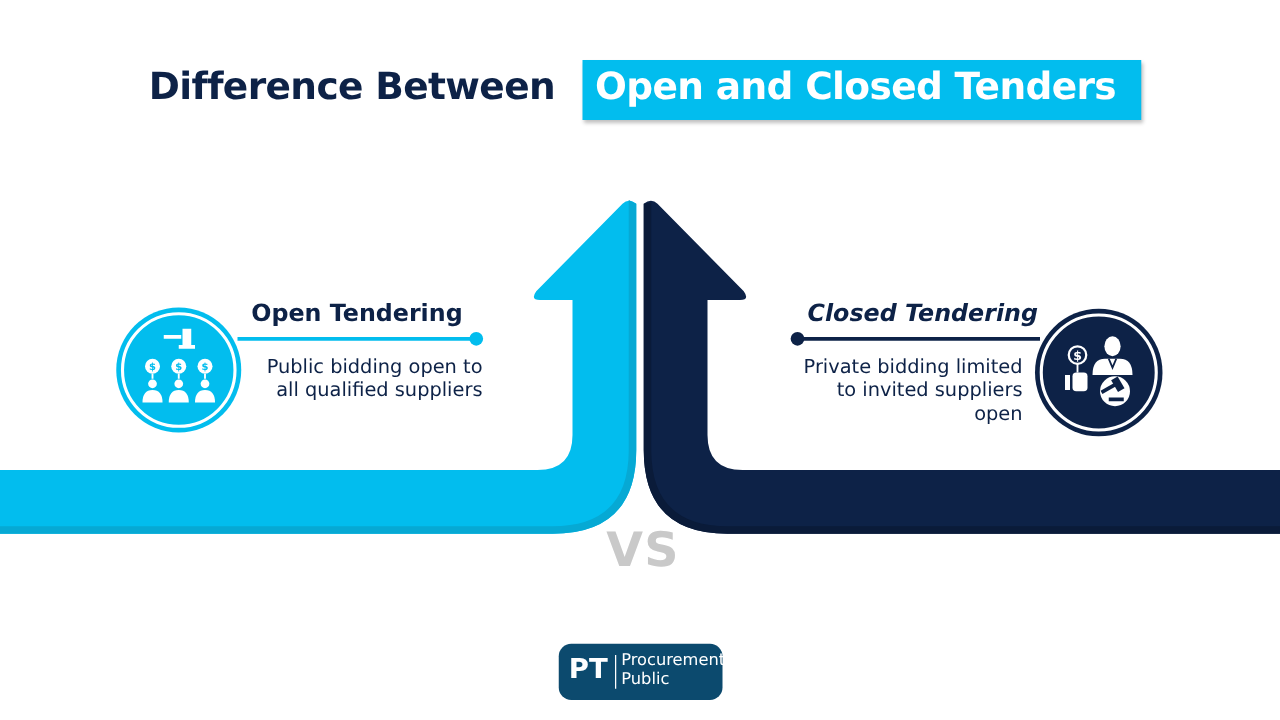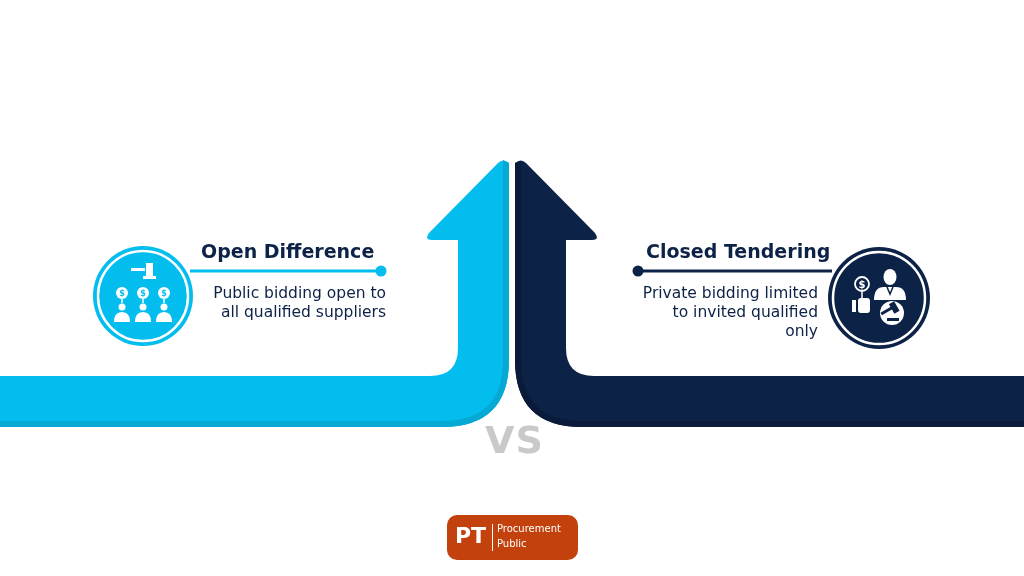--- a/index.html
+++ b/index.html
@@ -6,32 +6,36 @@
     body { width: 1024px; height: 576px; background: #ffffff; position: relative; overflow: hidden; font-family: "DejaVu Sans", sans-serif; }
     .title-row { position: absolute; top: 48px; left: 0; width: 1024px; height: 50px; }
     .title-plain { position: absolute; left: 119px; top: 4px; font-size: 30px; font-weight: bold; color: #0d2247; letter-spacing: -0.5px; white-space: nowrap; }
     .title-box { position: absolute; left: 466px; top: 0; width: 447px; height: 48px; background: #02bdee; box-shadow: 1px 2px 3px rgba(0,0,0,0.25); }
     .title-highlight { position: absolute; left: 10px; top: 4px; font-size: 30px; font-weight: bold; color: #ffffff; letter-spacing: -0.5px; white-space: nowrap; }
     svg.arrows { position: absolute; left: 0; top: 0; }
     .side-title { position: absolute; font-size: 19px; font-weight: bold; color: #0d2247; white-space: nowrap; }
     .side-desc { position: absolute; font-size: 15.5px; color: #0d2247; line-height: 19px; }
     #open-title { left: 201px; top: 240px; }
     #open-desc { left: 206px; top: 284px; text-align: right; width: 180px; }
-    #closed-title { left: 646px; top: 240px; }
+    #closed-title { left: 646px; top: 240px; font-style: italic; }
     #closed-desc { right: 206px; top: 284px; text-align: right; width: 180px; }
     .vs { position: absolute; left: 485px; top: 418px; font-size: 38px; font-weight: bold; color: #c9c9c9; letter-spacing: 1px; text-align: right; }
-    .logo { position: absolute; left: 447px; top: 515px; width: 131px; height: 45px; background: #c2410c; border-radius: 10px; }
+    .logo { position: absolute; left: 447px; top: 515px; width: 131px; height: 45px; background: #0c4a6e; border-radius: 10px; }
     .logo-pt { position: absolute; left: 8px; top: 8px; font-size: 22px; font-weight: bold; color: #ffffff; }
     .logo-sep { position: absolute; left: 45px; top: 9px; width: 1px; height: 27px; background: #ffffff; }
-    .logo-text { position: absolute; left: 50px; top: 6px; font-size: 10px; color: #ffffff; line-height: 15px; }
+    .logo-text { position: absolute; left: 50px; top: 6px; font-size: 13px; color: #ffffff; line-height: 15px; }
   </style>
 </head>
 <body>
 
 <div class="title-row">
+  <div class="title-plain">Difference Between</div>
+  <div class="title-box">
+    <div class="title-highlight">Open and Closed Tenders</div>
+  </div>
 </div>
 
 <svg class="arrows" width="1024" height="576" viewBox="0 0 1024 576">
 
   <g>
     <path d="M0,376 L430,376 Q458,376 458,348 L458,240 L432,240 Q424,240 429,233 L498,163 Q503,158 509,163 L509,360 Q509,427 442,427 L0,427 Z" fill="#02bdee"></path>
     <path d="M503,160 L509,163 L509,360 Q509,427 442,427 L0,427 L0,421 L442,421 Q503,421 503,360 Z" fill="#06a9d4"></path>
   </g>
 
   <g>
@@ -93,25 +97,25 @@
     <rect x="852" y="300" width="4" height="12" fill="#fff"></rect>
     <rect x="858" y="298" width="12" height="15" rx="3" fill="#fff"></rect>
 
     <circle cx="892" cy="313" r="12" fill="#fff"></circle>
     <rect x="880" y="309" width="13" height="3" fill="#0d2247" transform="rotate(-30 887 310)"></rect>
     <rect x="891" y="302" width="6" height="11" fill="#0d2247" transform="rotate(-30 894 307)"></rect>
     <rect x="887" y="318" width="12" height="3" fill="#0d2247"></rect>
   </g>
 </svg>
 
-<div class="side-title" id="open-title">Open Difference</div>
+<div class="side-title" id="open-title">Open Tendering</div>
 <div class="side-desc" id="open-desc">Public bidding open to all qualified suppliers</div>
 
 <div class="side-title" id="closed-title">Closed Tendering</div>
-<div class="side-desc" id="closed-desc">Private bidding limited to invited qualified only</div>
+<div class="side-desc" id="closed-desc">Private bidding limited to invited suppliers open</div>
 
 <div class="vs">VS</div>
 
 <div class="logo">
   <div class="logo-pt">PT</div>
   <div class="logo-sep"></div>
   <div class="logo-text">
     <div>Procurement</div>
     <div>Public</div>
   </div>

